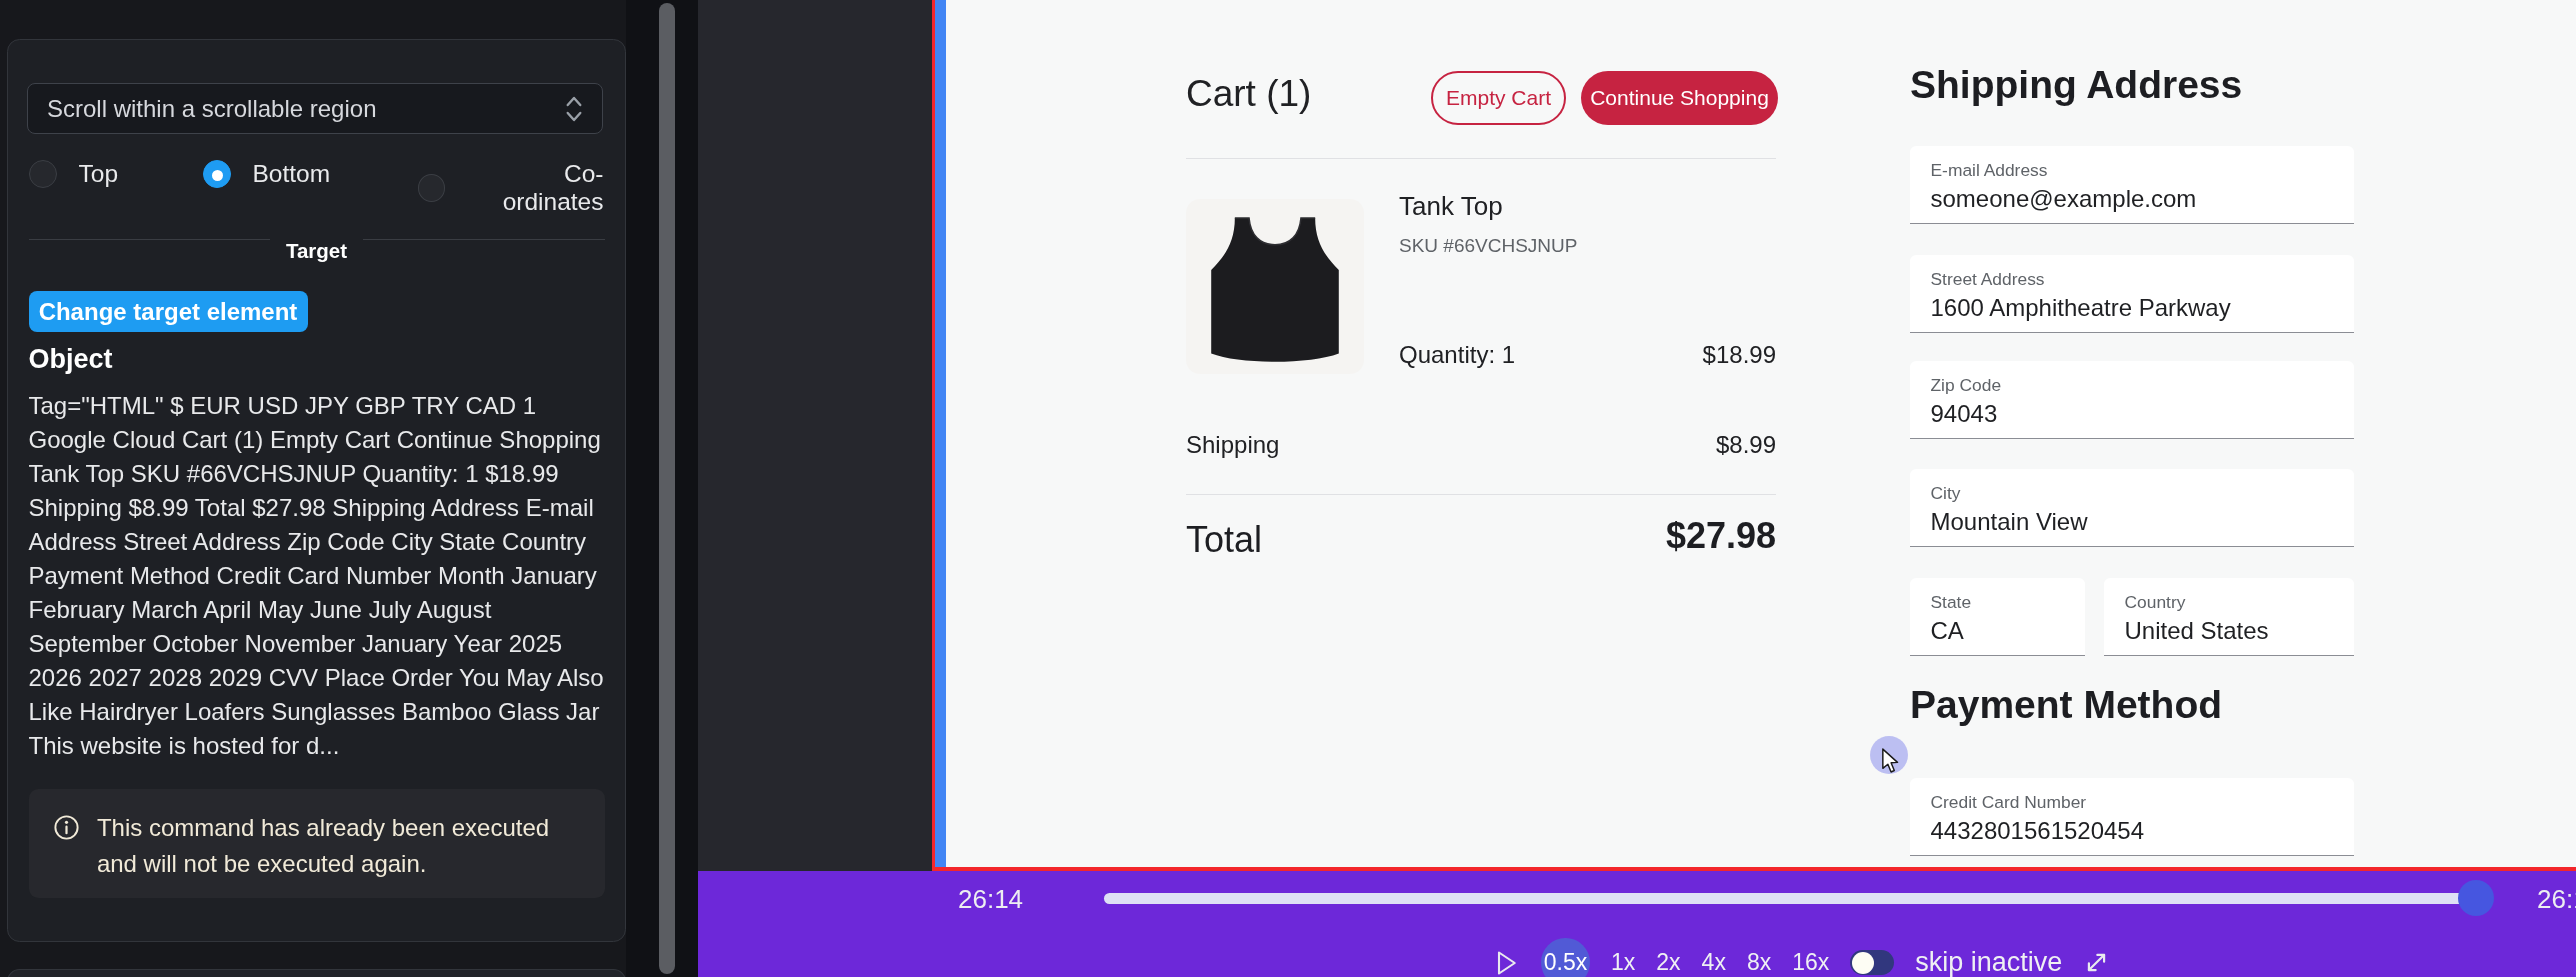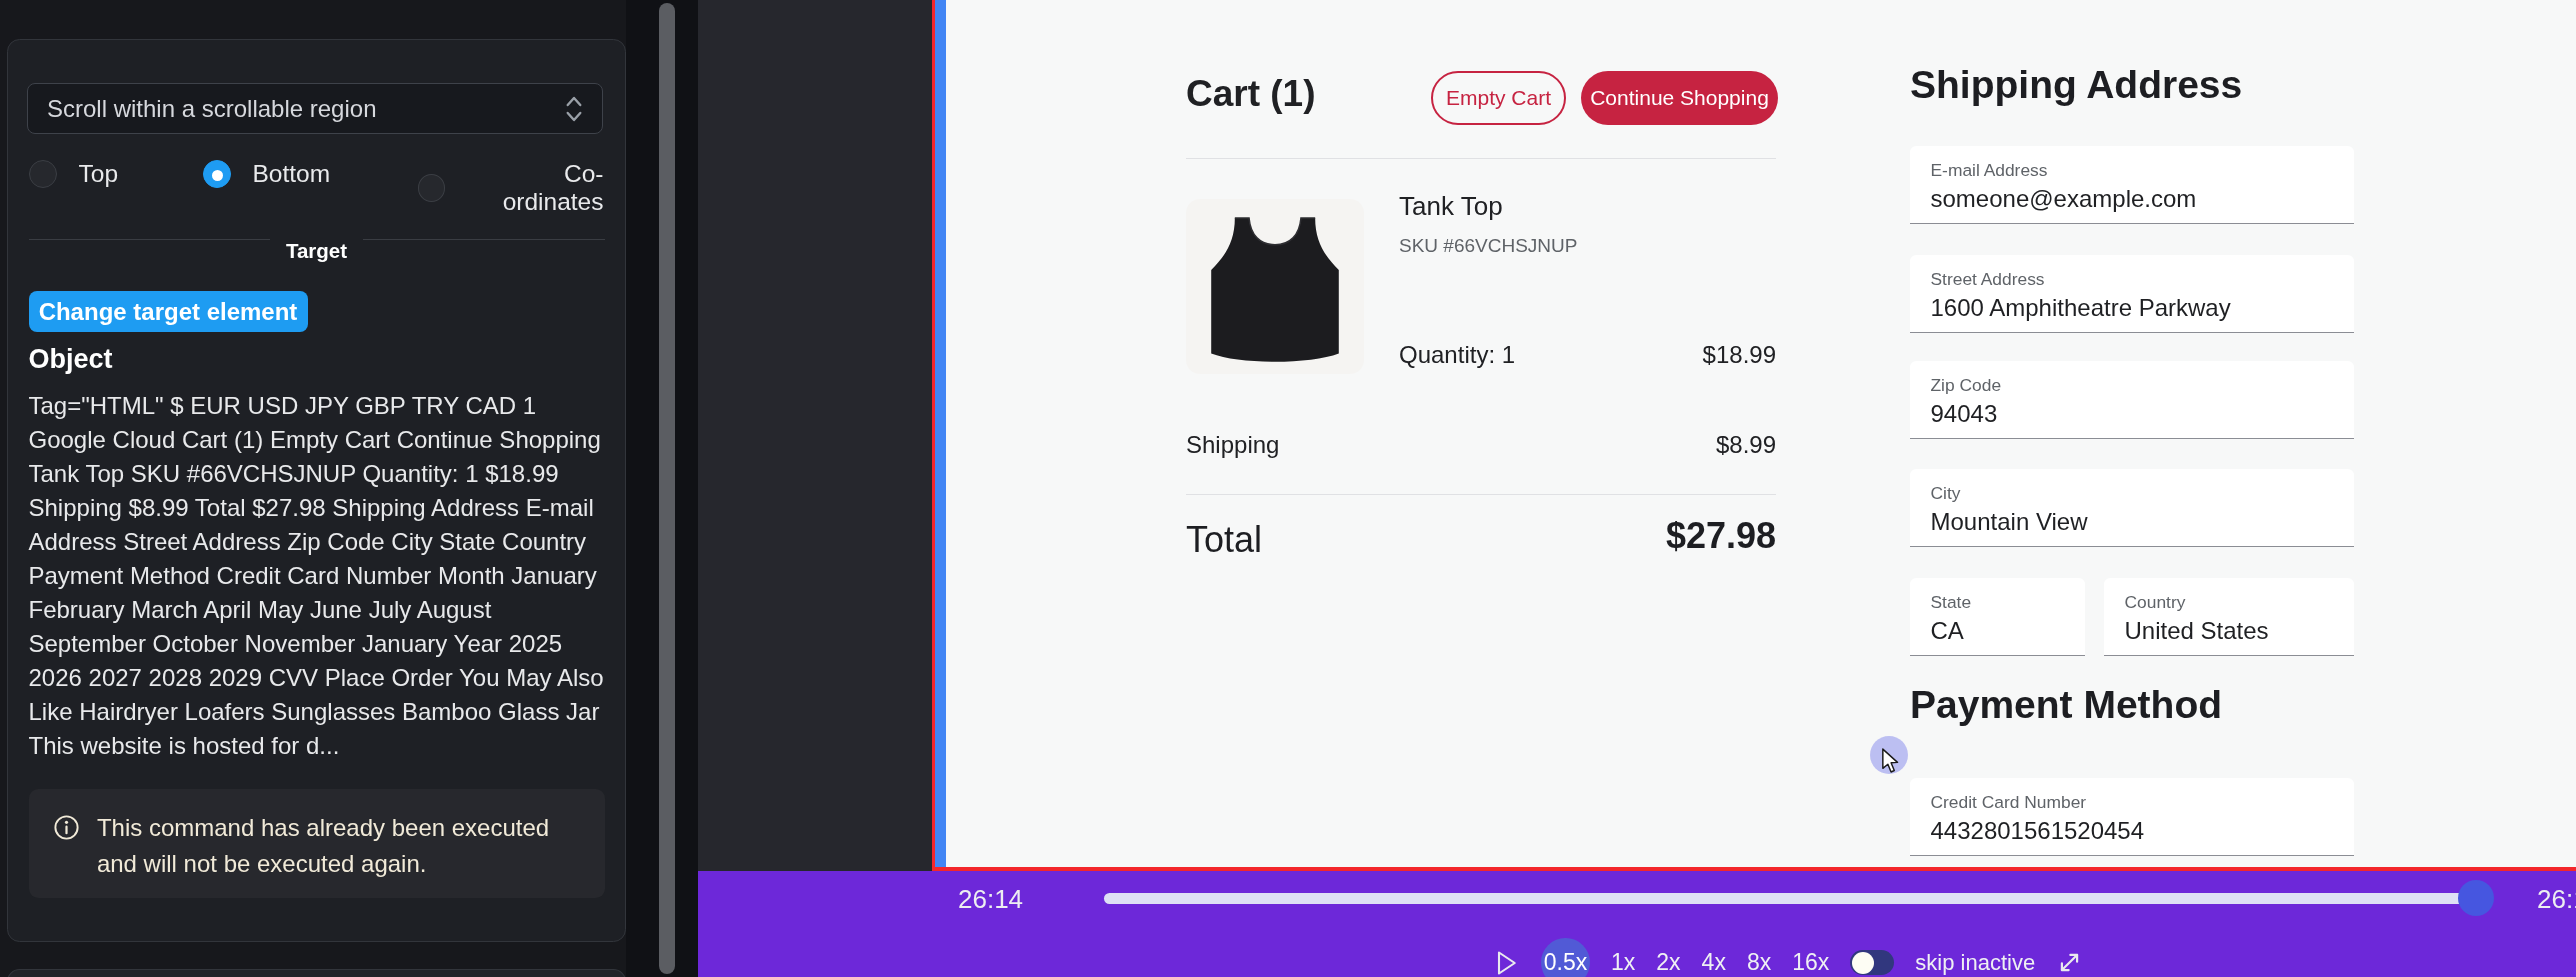--- a/index.html
+++ b/index.html
@@ -46,21 +46,21 @@
 
   
   .stage-pad{left:698px;top:0;width:234px;height:871px;background:#26272d;}
   .viewport{left:932px;top:0;width:1641px;height:867px;background:#f7f8f8;
             border-left:3.2px solid #f3262b;border-bottom:4px solid #f3262b;overflow:hidden;}
   .bluestrip{left:0;top:0;width:11px;height:867px;background:#4285f4;}
   .brand-badge{left:11px;top:41px;height:59px;background:#4285f4;color:#fff;font-size:28px;
                font-weight:500;display:flex;align-items:center;padding:0 24px;}
 
   .cart-col{left:251px;top:0;width:590px;height:867px;}
-  .cart-title{left:0;top:73px;font-size:37px;font-weight:700;color:#202124;}
+  .cart-title{left:0;top:73px;font-size:37px;font-weight:400;color:#202124;}
   .pill-btn{height:54px;border-radius:28px;font-size:21px;font-weight:500;display:flex;
             align-items:center;justify-content:center;box-sizing:border-box;cursor:pointer;
             font-family:"Liberation Sans",sans-serif;}
   .btn-outline{left:245px;top:71px;width:135px;background:transparent;border:2px solid #c62341;color:#c62341;}
   .btn-solid{left:395px;top:71px;width:197px;background:#c62341;border:none;color:#fff;}
   .hdiv{border-top:1.6px solid #e0e1e4;width:590px;height:0;}
   .prod-img{left:0;top:199px;width:178px;height:175px;border-radius:14px;overflow:hidden;}
   .prod-name{left:213px;top:191px;font-size:26px;font-weight:500;color:#202124;}
   .prod-sku{left:213px;top:235px;font-size:19px;color:#5f6368;}
   .prod-qty{left:213px;top:341px;font-size:24px;color:#202124;}
@@ -82,21 +82,21 @@
   .player{left:698px;top:871px;width:1878px;height:106px;background:#6d28d9;overflow:hidden;}
   .ptime{color:#edeef1;font-size:26px;}
   .ptrack{left:406px;top:22px;width:1373px;height:11px;border-radius:5.5px;background:#dee0f5;cursor:pointer;}
   .phandle{left:1760px;top:8.7px;width:36px;height:36px;border-radius:50%;background:#4656e0;cursor:pointer;}
   .pcontrols{left:794px;top:66px;height:51px;display:flex;align-items:center;gap:21px;}
   .speed{color:#eff0f3;font-size:23px;cursor:pointer;}
   .speed.active{width:49px;height:49px;border-radius:50%;background:#515ad6;color:#fff;
                 display:flex;align-items:center;justify-content:center;}
   .toggle{width:44px;height:25px;border-radius:12.6px;background:#31377e;position:relative;cursor:pointer;}
   .toggle .knob{position:absolute;left:1.6px;top:1.6px;width:22px;height:22px;border-radius:50%;background:#fdfdf4;}
-  .skiplbl{color:#eff0f3;font-size:22px;}
+  .skiplbl{color:#eff0f3;font-size:27px;}
   .icon-btn{cursor:pointer;display:flex;align-items:center;}
 </style>
 </head>
 <body>
 
 <div class="app">
 
   <div class="abs sidebar">
     <div class="abs side-card">
 

